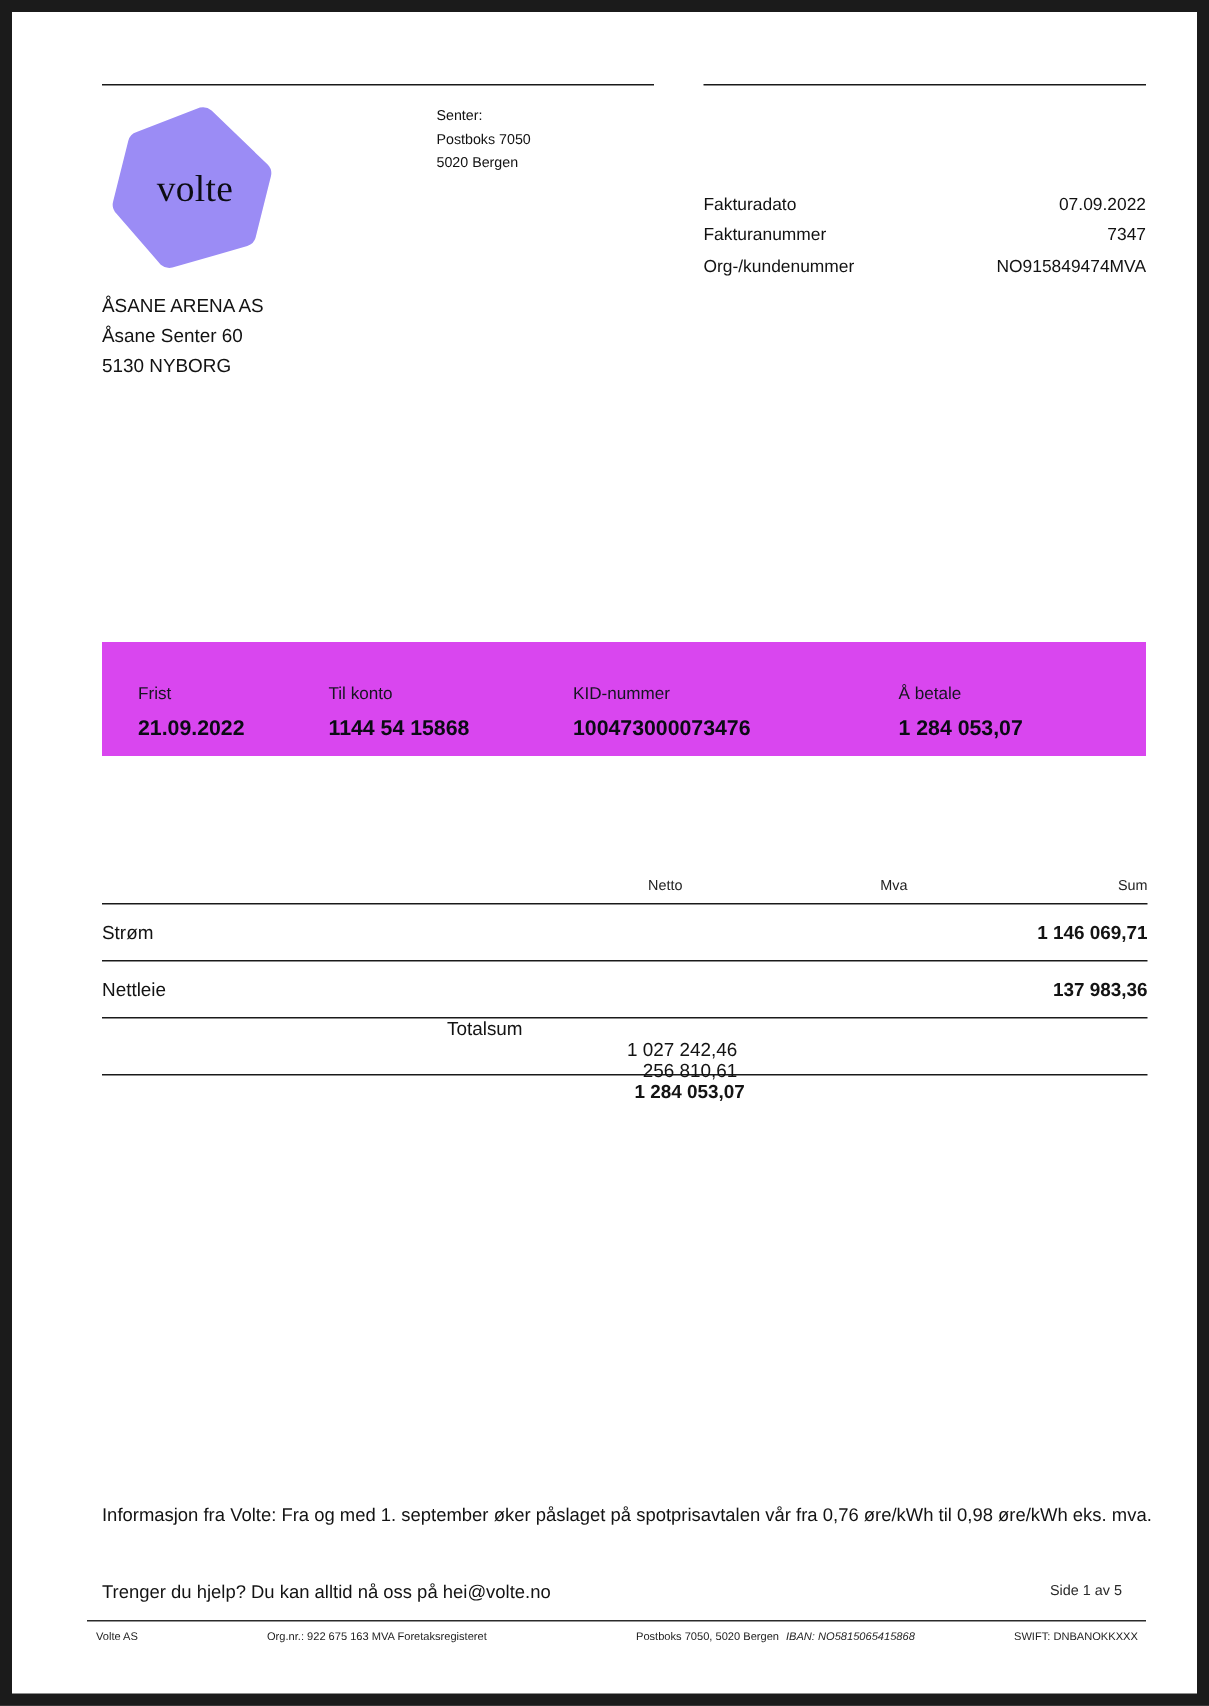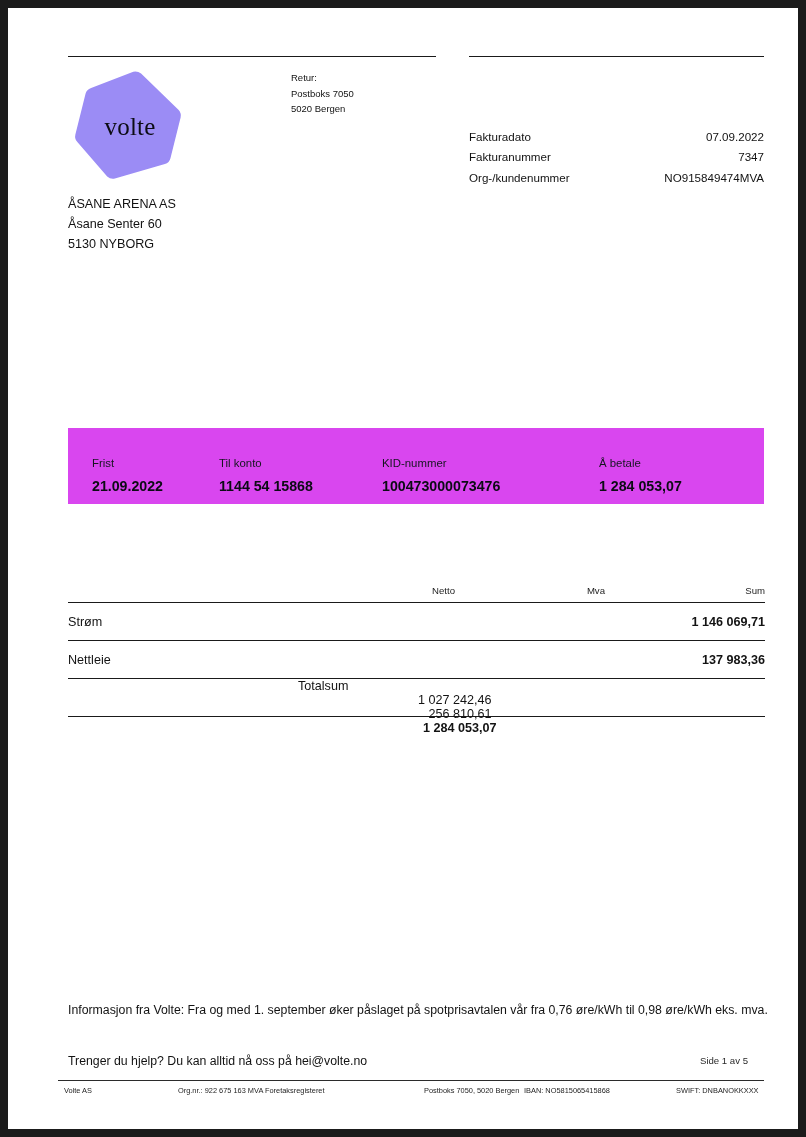--- a/index.html
+++ b/index.html
@@ -217,21 +217,21 @@
     left: 50px; top: 1078px;
     width: 706px;
     height: 16px;
     font-size: 7.4px;
     color: #1d1d1d;
   }
   .footer span { position: absolute; top: 0; white-space: nowrap; }
   .f0 { left: 6px; }
   .f1 { left: 120px; }
   .f2 { left: 318px; margin-left: 48px; }
-  .f3 { left: 466px; }
+  .f3 { left: 466px; font-style: italic; }
   .f4 { left: 618px; }
 </style>
 </head>
 <body>
 
 <div class="page-frame">
   <div class="page">
 
     <div class="rule-top-left"></div>
     <div class="rule-top-right"></div>
@@ -239,21 +239,21 @@
     <div class="logo-wrap">
       <div class="logo-hex">
         <svg width="112" height="112" viewBox="0 0 112 112" xmlns="http://www.w3.org/2000/svg">
           <path d="M56 2 L101 28 Q105 30.5 105 35 L105 77 Q105 81.5 101 84 L56 110 Q52 112 48 110 L11 84 Q7 81.5 7 77 L7 35 Q7 30.5 11 28 L48 2 Q52 0 56 2 Z" fill="#9b8cf5"></path>
         </svg>
       </div>
       <div class="logo-text">volte</div>
     </div>
 
     <div class="retur">
-      <div>Retur:</div>
+      <div>Senter:</div>
       <div>Postboks 7050</div>
       <div>5020 Bergen</div>
     </div>
 
     <div class="customer">
       <div>ÅSANE ARENA AS</div>
       <div>Åsane Senter 60</div>
       <div>5130 NYBORG</div>
     </div>
 

